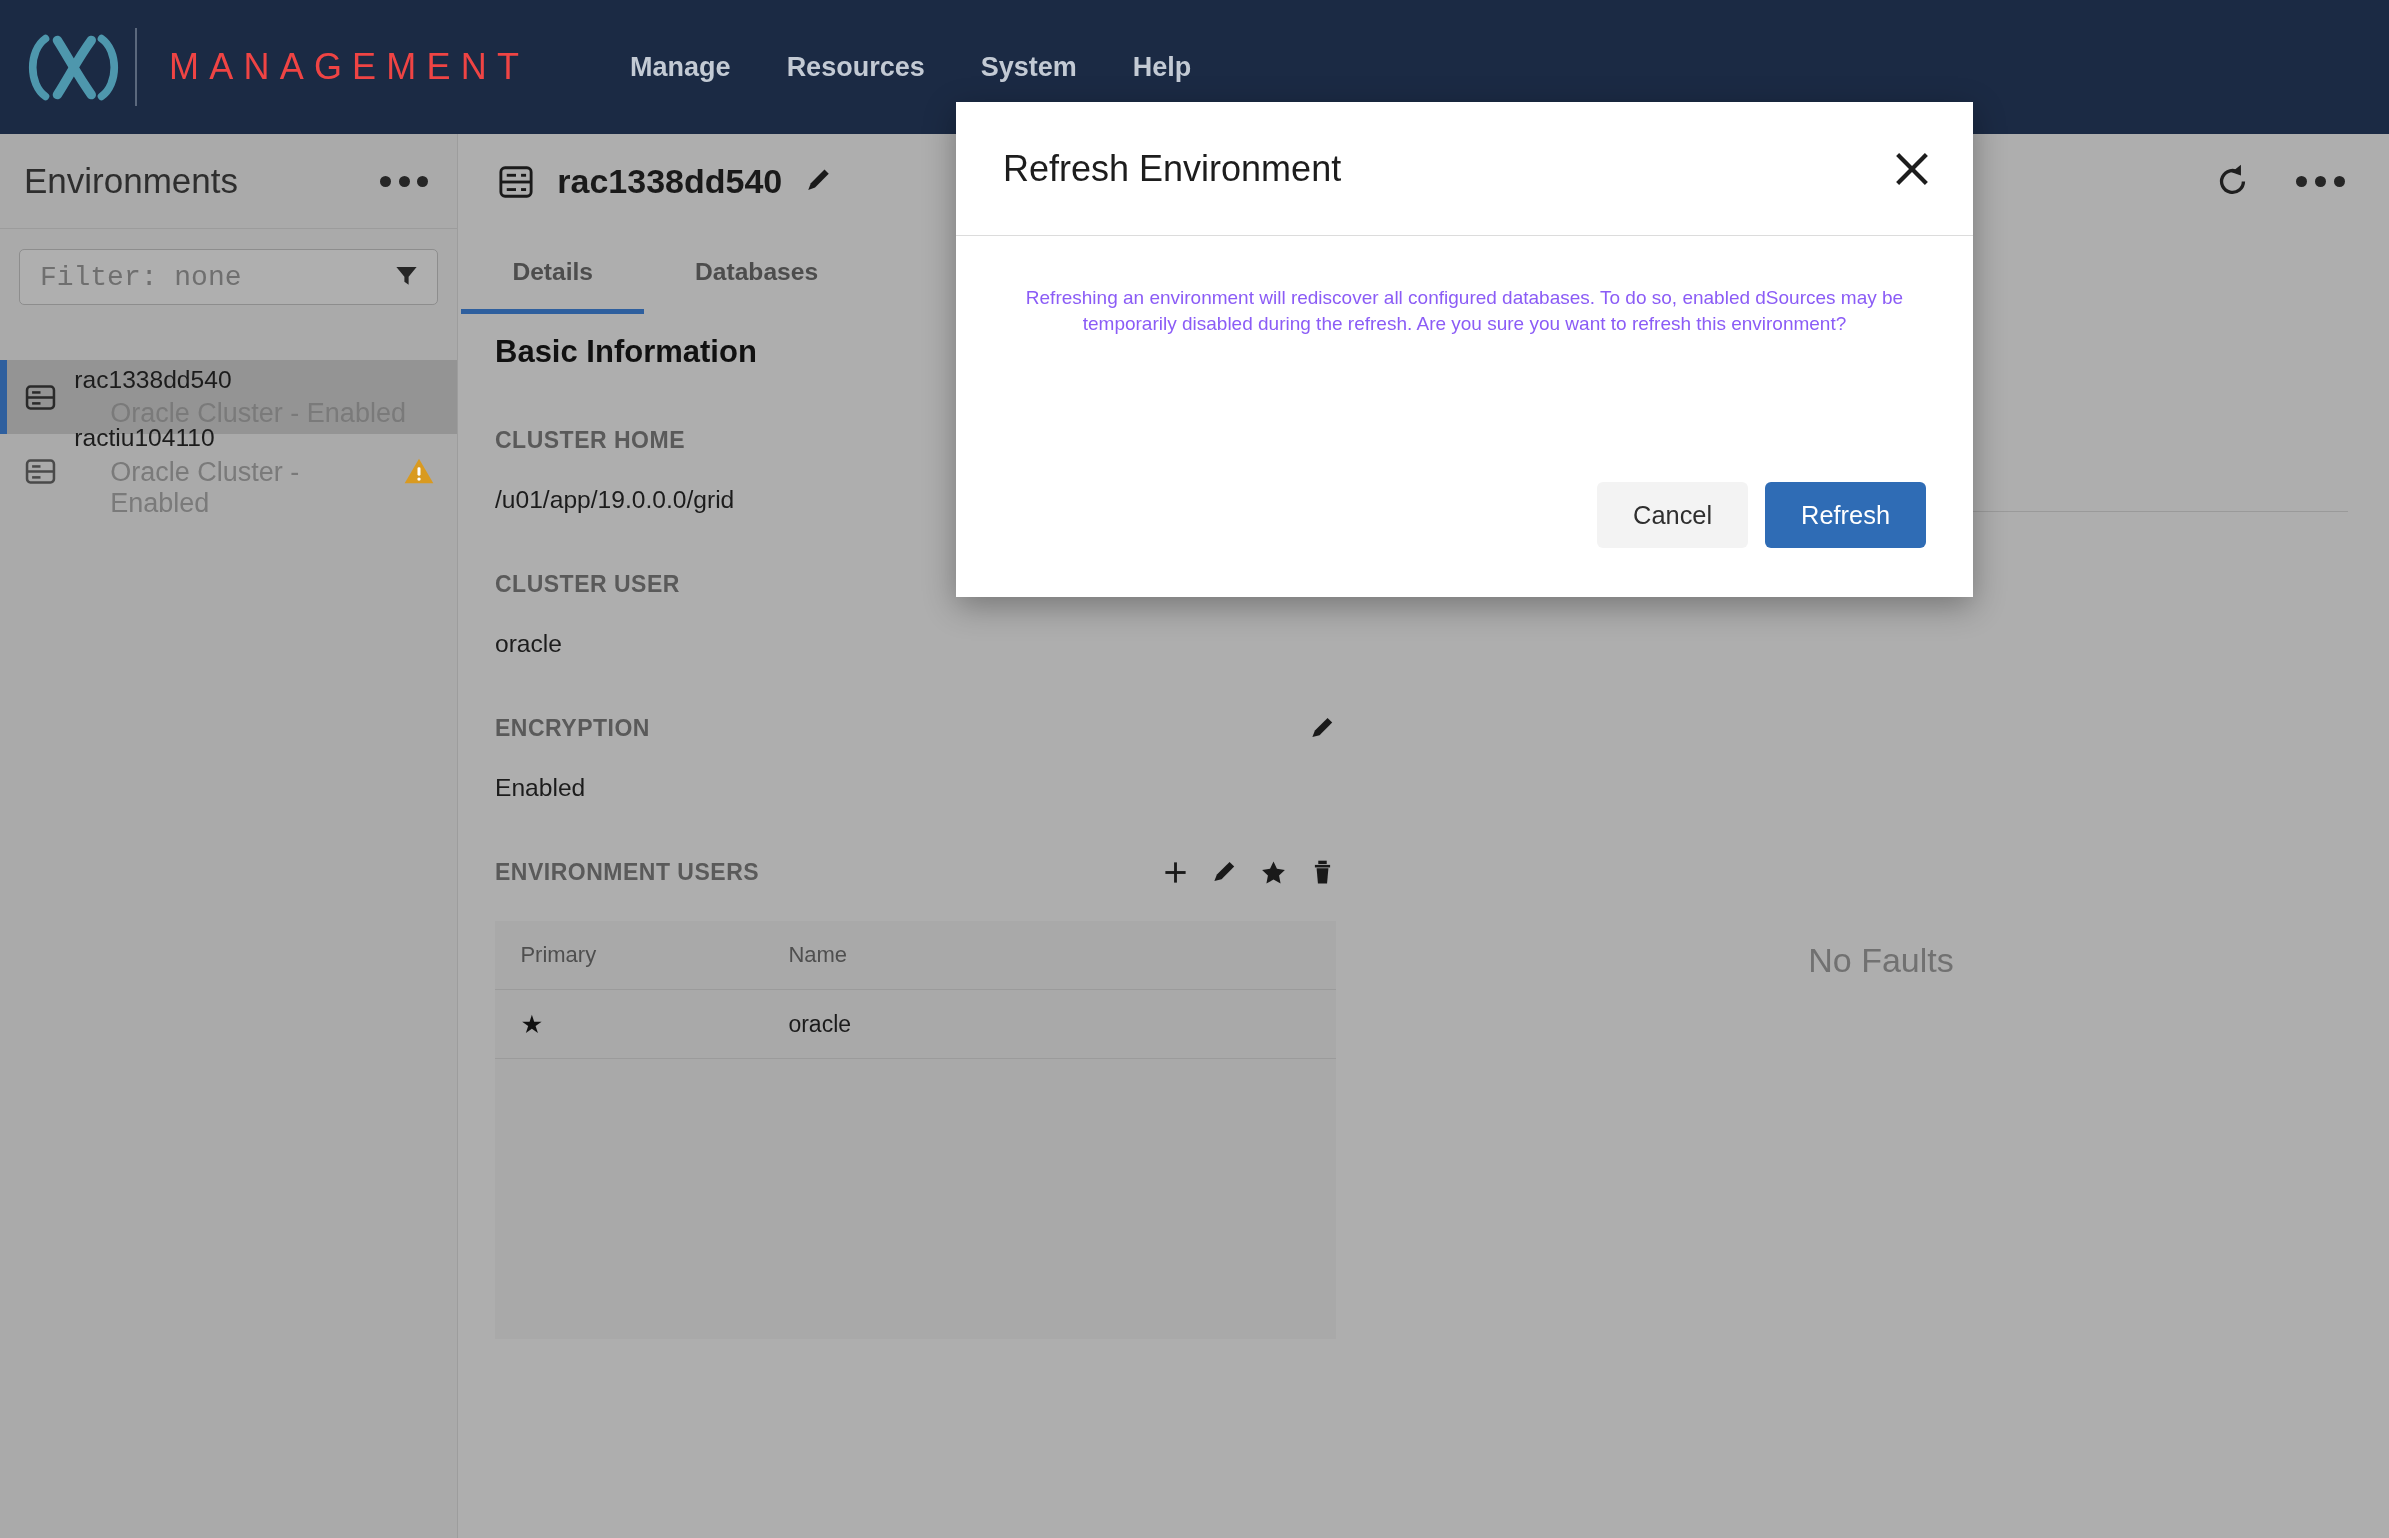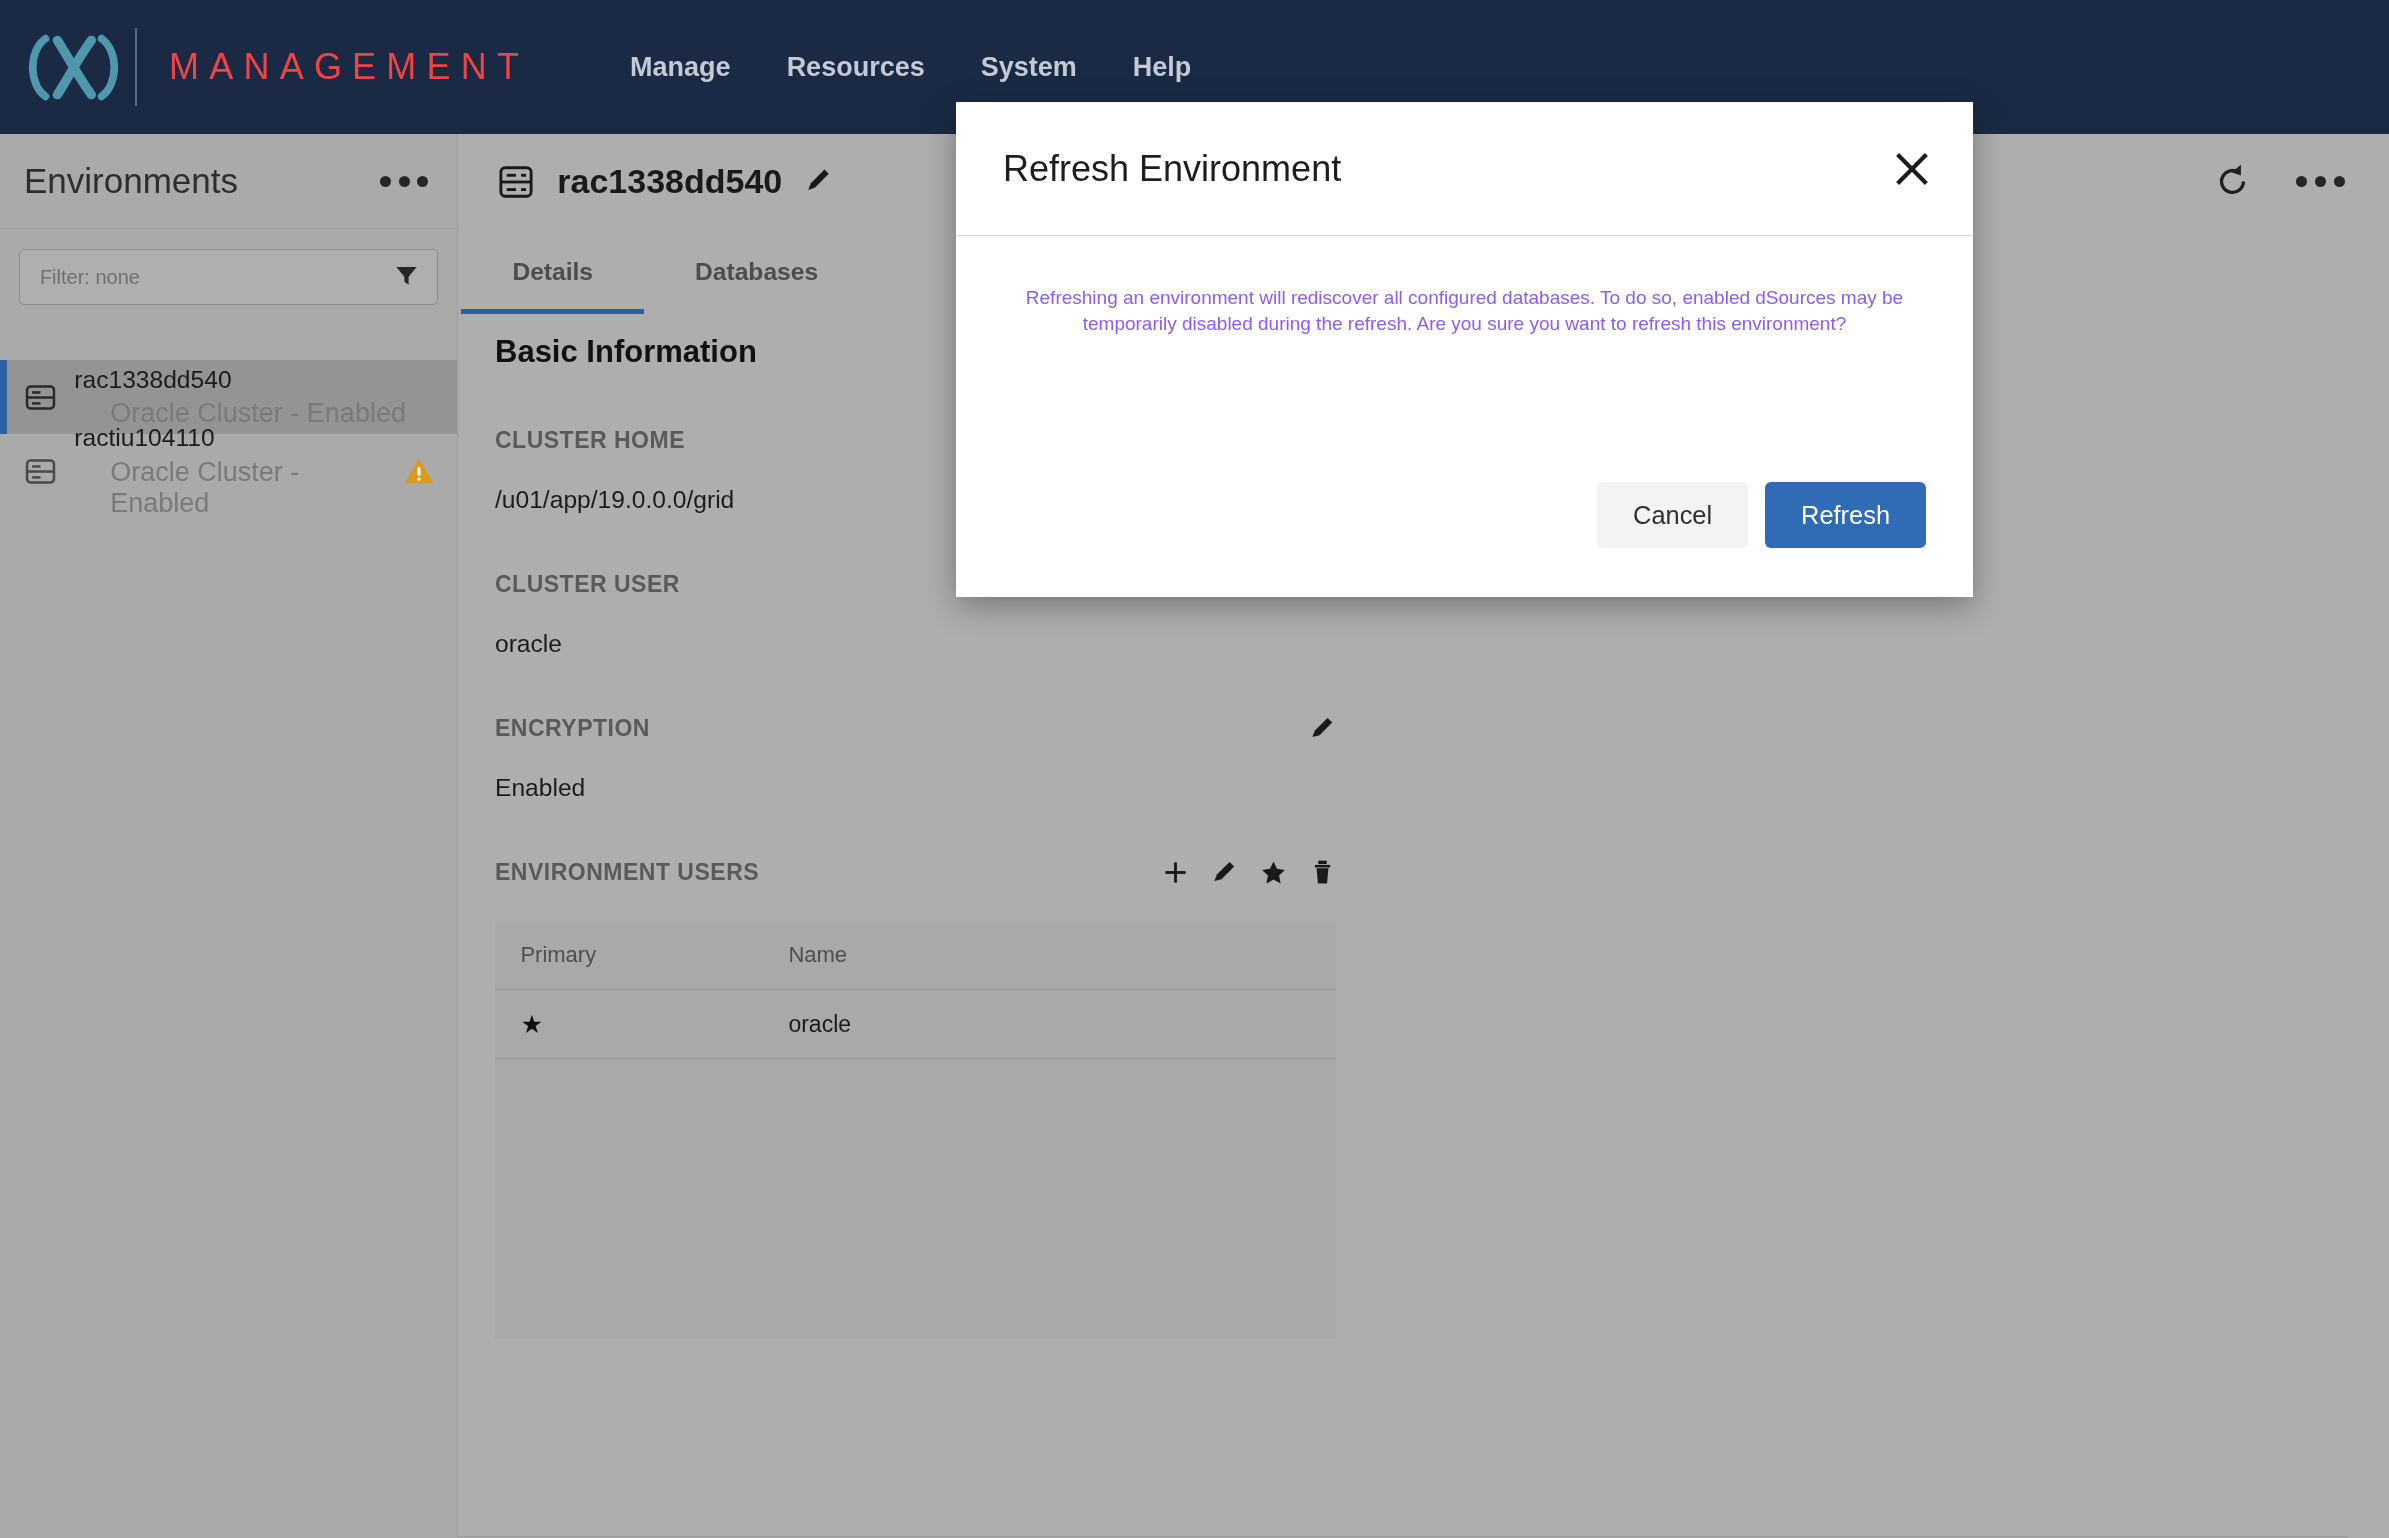--- a/index.html
+++ b/index.html
@@ -87,22 +87,23 @@
   #filter-box {
     height: 56px;
     border: 0.8px solid #8d8d8d;
     border-radius: 5.1px;
     background: rgba(255,255,255,0.06);
     display: flex; align-items: center;
     padding: 0 17px 0 20.3px;
   }
   #filter-text {
     flex: 1;
-    font-size: 20px;
+    font-size: 28px;
     color: #6f6f6f;
+    font-family: Liberation Mono, monospace;
   }
   #env-list { margin-top: 55px; }
   .env-row {
     position: relative;
     height: 74px;
     display: flex; align-items: center;
     padding: 0 22px 0 22px;
     cursor: pointer;
   }
   .env-row.selected { background: #949494; }
@@ -147,21 +148,21 @@
     padding: 0 51px;
     min-width: 153px;
     position: relative;
     cursor: pointer;
   }
   .tab.active::after {
     content: ""; position: absolute; left: 0; right: 0; bottom: 0;
     height: 5.1px; background: #2e5f9e;
   }
 
-  #body-cols { display: flex; flex-direction: column; }
+  #body-cols { display: flex; }
   #col-left { width: 915px; padding: 20.3px 37px 0 37px; }
   #col-right { flex: 1; position: relative; }
 
   #basic-info-title {
     font-size: 31px; font-weight: 700; color: #111; margin-bottom: 27px;
   }
   .field-label-strong { font-size: 25.4px; font-weight: 700; color: #121212; }
   .field-value { font-size: 24.6px; color: #1c1c1c; margin-top: 7.6px; }
 
   .sect { margin-top: 53px; }

